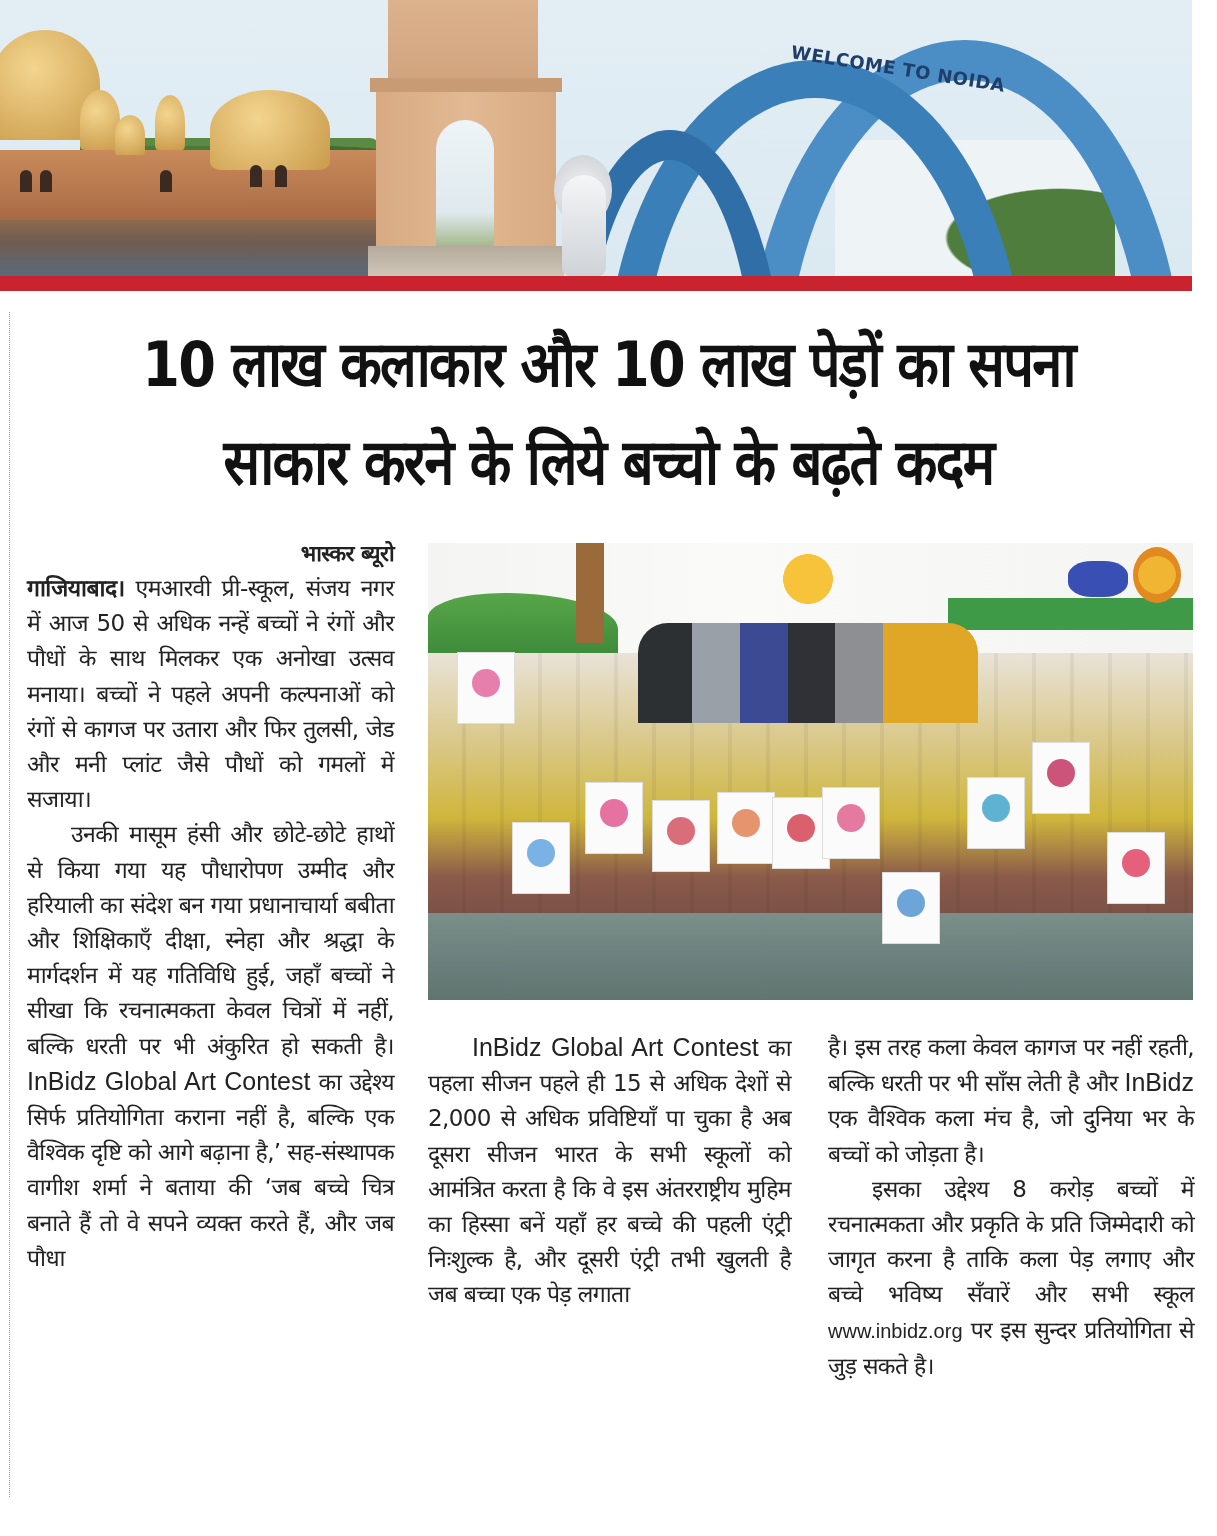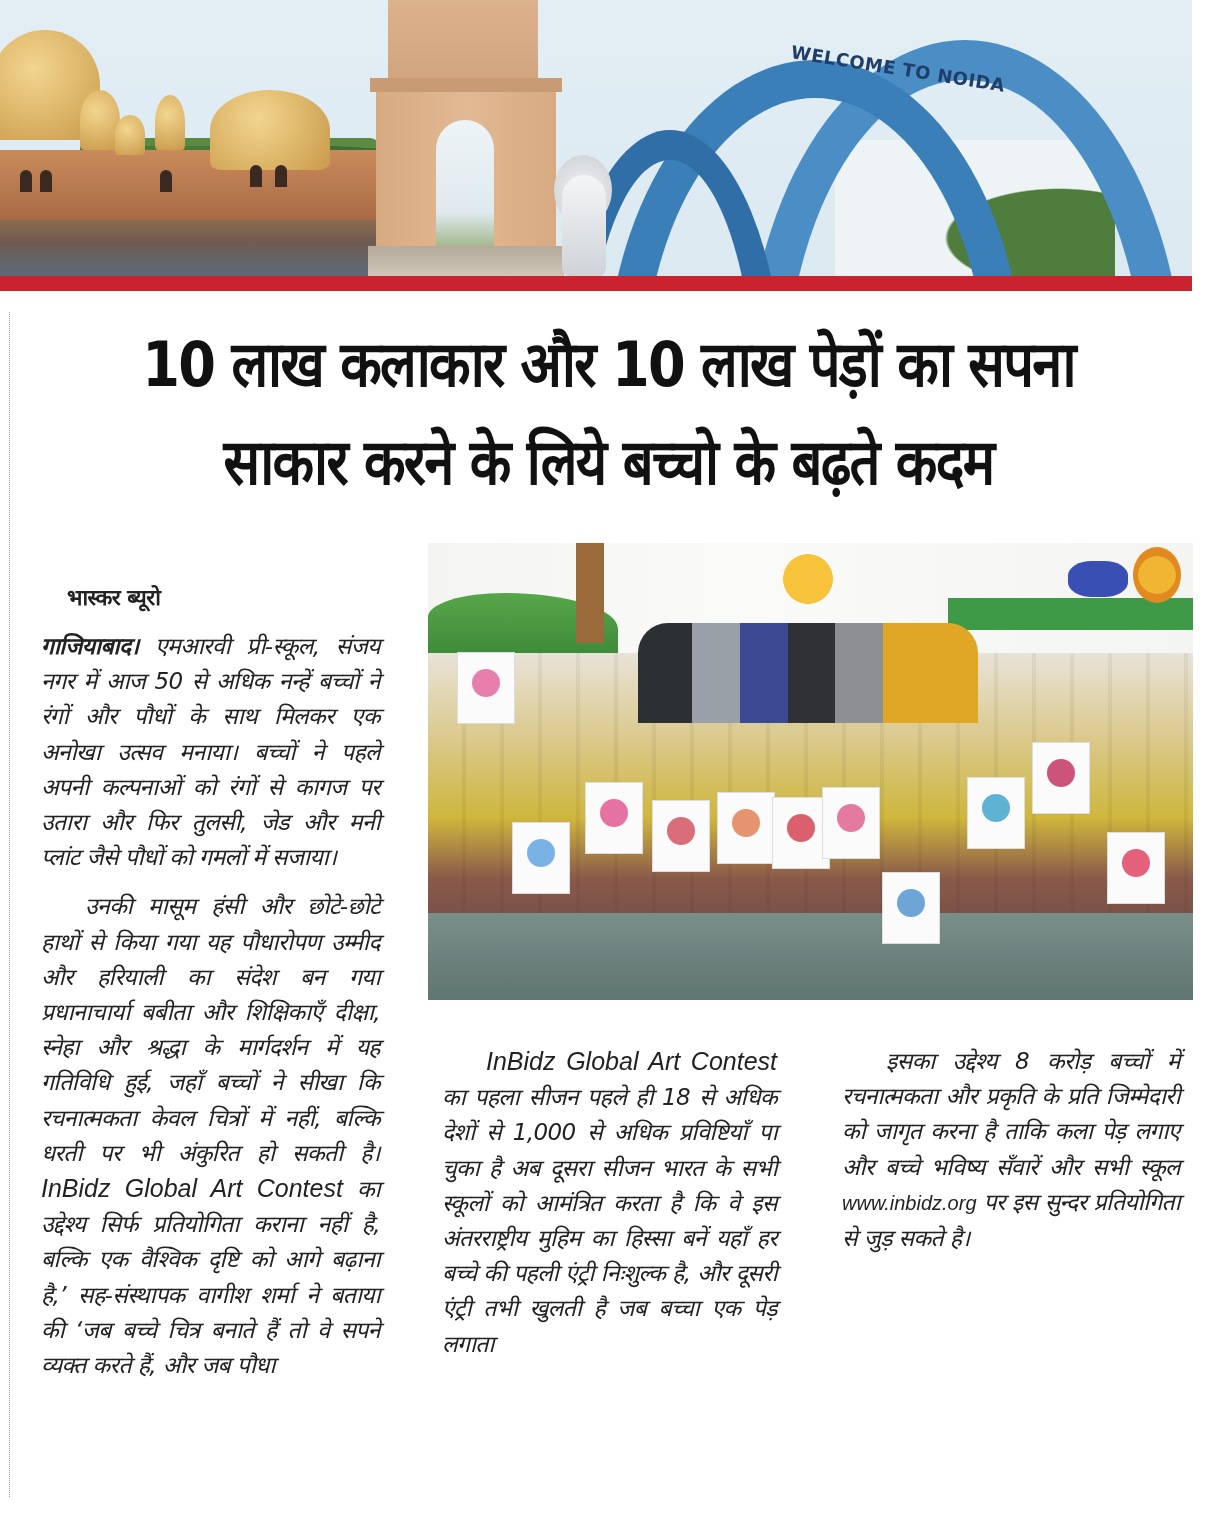--- a/index.html
+++ b/index.html
@@ -71,26 +71,26 @@
   .headline {
     position: absolute; left: 20px; top: 316px; width: 1177px;
     text-align: center; font-family: "DejaVu Sans", sans-serif;
     font-weight: 700; font-size: 63px; line-height: 98px; color: #111;
     letter-spacing: -2px; transform: scaleX(0.86); transform-origin: center top;
   }
 
   
   .col { position: absolute; font-family: "DejaVu Sans", sans-serif; font-size: 23px;
     line-height: 35.2px; color: #222; text-align: justify; letter-spacing: -0.6px; }
-  .col p { margin: 14px; font-style: italic; }
+  .col p { margin: 0; }
   .col p.indent { text-indent: 44px; }
   .latin { font-family: "Liberation Sans", sans-serif; font-size: 25px; letter-spacing: 0; }
 
   .col1 { left: 27px; top: 537px; width: 367px; }
-  .byline { text-align: left; font-weight: 700; font-size: 22px; line-height: 34px; padding-left: 40px; margin-top: 44px; }
+  .byline { text-align: right; font-weight: 700; font-size: 22px; line-height: 34px; padding-left: 40px; }
   .dateline { font-weight: 700; }
 
   .col2 { left: 428px; top: 1030px; width: 363px; }
   .col3 { left: 828px; top: 1030px; width: 366px; }
 
   
   .photo {
     position: absolute; left: 428px; top: 543px; width: 765px; height: 457px;
     background: #f2f0ec; overflow: hidden;
   }
@@ -193,18 +193,19 @@
   <div class="drawing" style="left:290px;top:250px;--c:#e07a4a;"></div>
   <div class="drawing" style="left:345px;top:255px;--c:#d23a4a;"></div>
   <div class="drawing" style="left:395px;top:245px;--c:#e05a8a;"></div>
   <div class="drawing" style="left:455px;top:330px;--c:#4a90d0;"></div>
   <div class="drawing" style="left:540px;top:235px;--c:#3aa0c8;"></div>
   <div class="drawing" style="left:605px;top:200px;--c:#c02a5a;"></div>
   <div class="drawing" style="left:680px;top:290px;--c:#e03a5a;"></div>
 </div>
 
 <div class="col col2">
-  <p class="indent"><span class="latin">InBidz Global Art Contest</span><span> का पहला सीजन पहले ही 18 से अधिक देशों से 1,000 से अधिक प्रविष्टियाँ पा चुका है अब दूसरा सीजन भारत के सभी स्कूलों को आमंत्रित करता है कि वे इस अंतरराष्ट्रीय मुहिम का हिस्सा बनें यहाँ हर बच्चे की पहली एंट्री निःशुल्क है, और दूसरी एंट्री तभी खुलती है जब बच्चा एक पेड़ लगाता</span></p>
+  <p class="indent"><span class="latin">InBidz Global Art Contest</span><span> का पहला सीजन पहले ही 15 से अधिक देशों से 2,000 से अधिक प्रविष्टियाँ पा चुका है अब दूसरा सीजन भारत के सभी स्कूलों को आमंत्रित करता है कि वे इस अंतरराष्ट्रीय मुहिम का हिस्सा बनें यहाँ हर बच्चे की पहली एंट्री निःशुल्क है, और दूसरी एंट्री तभी खुलती है जब बच्चा एक पेड़ लगाता</span></p>
 </div>
 
 <div class="col col3">
+  <p><span>है। इस तरह कला केवल कागज पर नहीं रहती, बल्कि धरती पर भी साँस लेती है और </span><span class="latin">InBidz</span><span> एक वैश्विक कला मंच है, जो दुनिया भर के बच्चों को जोड़ता है।</span></p>
   <p class="indent"><span>इसका उद्देश्य 8 करोड़ बच्चों में रचनात्मकता और प्रकृति के प्रति जिम्मेदारी को जागृत करना है ताकि कला पेड़ लगाए और बच्चे भविष्य सँवारें और सभी स्कूल </span><span class="latin" style="font-size:20px;">www.inbidz.org</span><span> पर इस सुन्दर प्रतियोगिता से जुड़ सकते है।</span></p>
 </div>
 
 </body></html>

